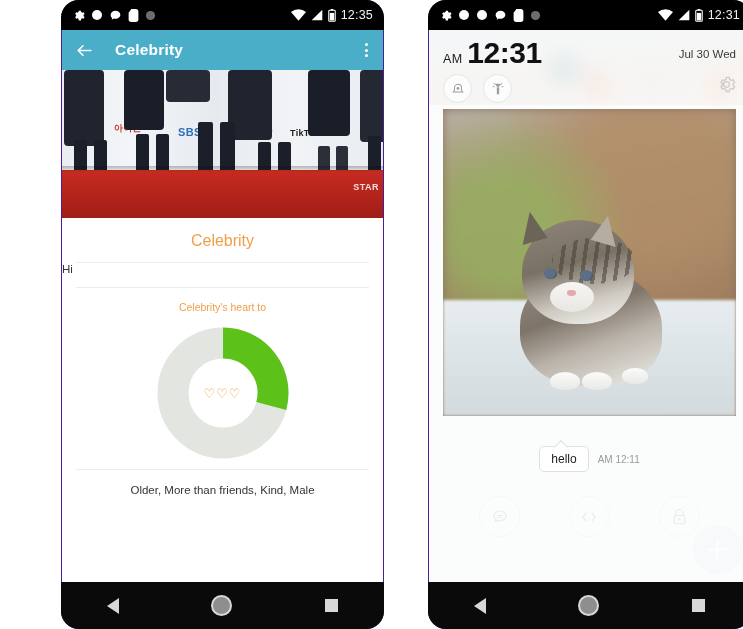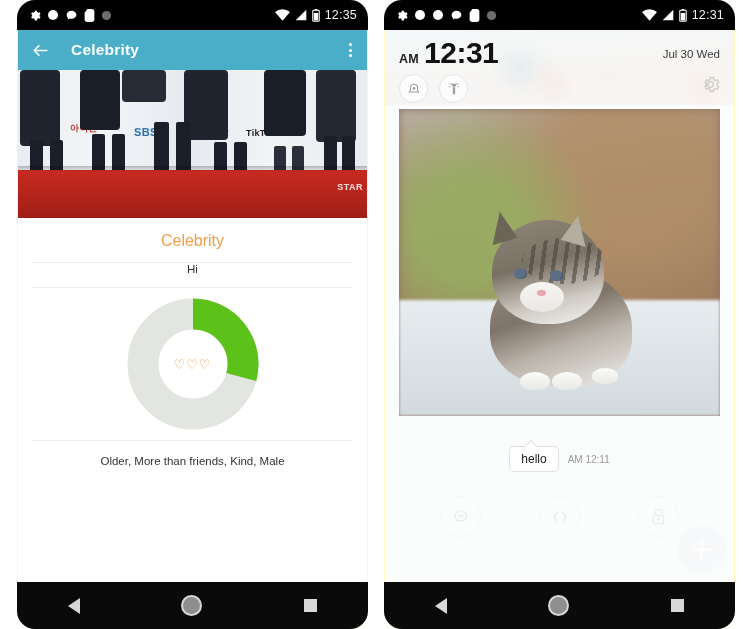--- a/index.html
+++ b/index.html
@@ -5,22 +5,22 @@
   html,body{margin:0;padding:0;background:#ffffff;}
   body{
     width:743px;height:629px;
     font-family:"Liberation Sans","DejaVu Sans",sans-serif;
     -webkit-font-smoothing:antialiased;
     overflow:hidden;
   }
   .stage{position:relative;width:743px;height:629px;background:#fff;}
 
   
-  .phone{position:absolute;top:0;width:351px;height:629px;background:#fef9c3;
-         border-radius:18px;overflow:hidden;box-sizing:border-box;}
+  .phone{position:absolute;top:0;width:323px;height:629px;background:#4c1d95;
+         border-radius:18px;overflow:hidden;box-sizing:border-box;margin-left:44px;}
   .phone.left{left:17px;}
   .phone.right{left:384px;}
   .screen{position:absolute;left:1px;right:1px;top:30px;bottom:47px;background:#fff;overflow:hidden;}
 
   
   .statusbar{position:absolute;left:0;right:0;top:0;height:30px;background:#000;
              display:flex;align-items:center;padding:0 11px;box-sizing:border-box;}
   .sb-left{display:flex;align-items:center;gap:6px;flex:1;}
   .sb-right{display:flex;align-items:center;gap:5px;}
   .sb-time{color:#f2f2f2;font-size:12.5px;letter-spacing:.2px;}
@@ -58,37 +58,37 @@
   .leg{position:absolute;bottom:26px;background:#1b1f2a;border-radius:2px 2px 0 0;}
   .shoe{position:absolute;background:#15181f;border-radius:3px 7px 3px 2px;}
   .coat{position:absolute;background:#20242f;border-radius:4px;}
   .star{position:absolute;right:4px;bottom:26px;color:#fff;font-size:9px;font-weight:bold;
         letter-spacing:.5px;opacity:.85;}
 
   .lp-body{background:#fff;}
   .name{text-align:center;color:#ef9f49;font-size:16px;padding:14px 0 12px;}
   .hr{height:1px;background:#ececec;margin:0 14px;}
   .meta{text-align:center;color:#444;font-size:11.5px;line-height:19px;padding:12px 0 10px;}
-  .greet{text-align:center;color:#333;font-size:11.5px;padding:0 0 12px;}
+  .greet{text-align:left;color:#333;font-size:11.5px;padding:0 0 12px;}
   .heart-label{text-align:center;color:#ef9f49;font-size:10.5px;padding:13px 0 4px;}
 
   .donut-wrap{display:flex;justify-content:center;align-items:center;height:152px;position:relative;}
   .donut{position:relative;width:132px;height:132px;}
   .hearts{position:absolute;left:0;right:0;top:50%;transform:translateY(-50%);
           text-align:center;color:#f0a04b;font-size:13px;letter-spacing:1px;}
 
   .tags{text-align:center;color:#333;font-size:11.5px;padding:14px 0 12px;}
 
   
   .rs{position:absolute;inset:0;background:#fbfcfc;}
   .lockhead{position:relative;height:75px;
             background:linear-gradient(175deg,#f4f8f9 0%,#f7f5f3 60%,#f8f6f4 100%);}
   .blob{position:absolute;border-radius:50%;filter:blur(9px);opacity:.55;}
   .clockrow{position:absolute;left:14px;top:8px;display:flex;align-items:baseline;}
-  .ampm{font-size:12.5px;font-weight:bold;color:#1b1b1b;margin-right:5px;letter-spacing:.3px;}
+  .ampm{font-size:12.5px;font-weight:normal;color:#1b1b1b;margin-right:5px;letter-spacing:.3px;}
   .bigclock{font-size:30px;font-weight:bold;color:#111;letter-spacing:-.5px;line-height:1;}
   .lockdate{position:absolute;right:14px;top:18px;font-size:11.5px;color:#3a3a3a;}
   .qrow{position:absolute;left:14px;top:44px;display:flex;gap:11px;}
   .qbtn{width:27px;height:27px;border-radius:50%;border:1px solid #e3e6e6;background:rgba(255,255,255,.72);
         display:flex;align-items:center;justify-content:center;}
   .gear{position:absolute;right:14px;top:45px;opacity:.45;}
 
   .photo{position:relative;margin:4px 14px 0;height:307px;overflow:hidden;background:#8a7360;}
   .ph-bg{position:absolute;inset:0;
     background:
@@ -238,20 +238,21 @@
         <div class="shoe" style="left:322px;bottom:8px;width:26px;height:10px;"></div>
         <div class="carpet"></div>
         <span class="star">STAR</span>
       </div>
 
       <div class="lp-body">
         <div class="name">Celebrity</div>
         <div class="hr"></div>
         <div class="greet">Hi</div>
         <div class="hr"></div>
+        <div class="heart-label">Celebrity's heart to</div>
 
         <div class="donut-wrap">
           <div class="donut">
             <svg width="132" height="132" viewBox="0 0 132 132">
               <circle cx="66" cy="66" r="50" fill="none" stroke="#e3e5e1" stroke-width="31"></circle>
               <path id="donutArc" fill="none" stroke="#5cc21a" stroke-width="31" d="M 66 16 A 50 50 0 0 1 114.29629131445341 78.94095225512604"></path>
             </svg>
             <div class="hearts">♡♡♡</div>
           </div>
         </div>

